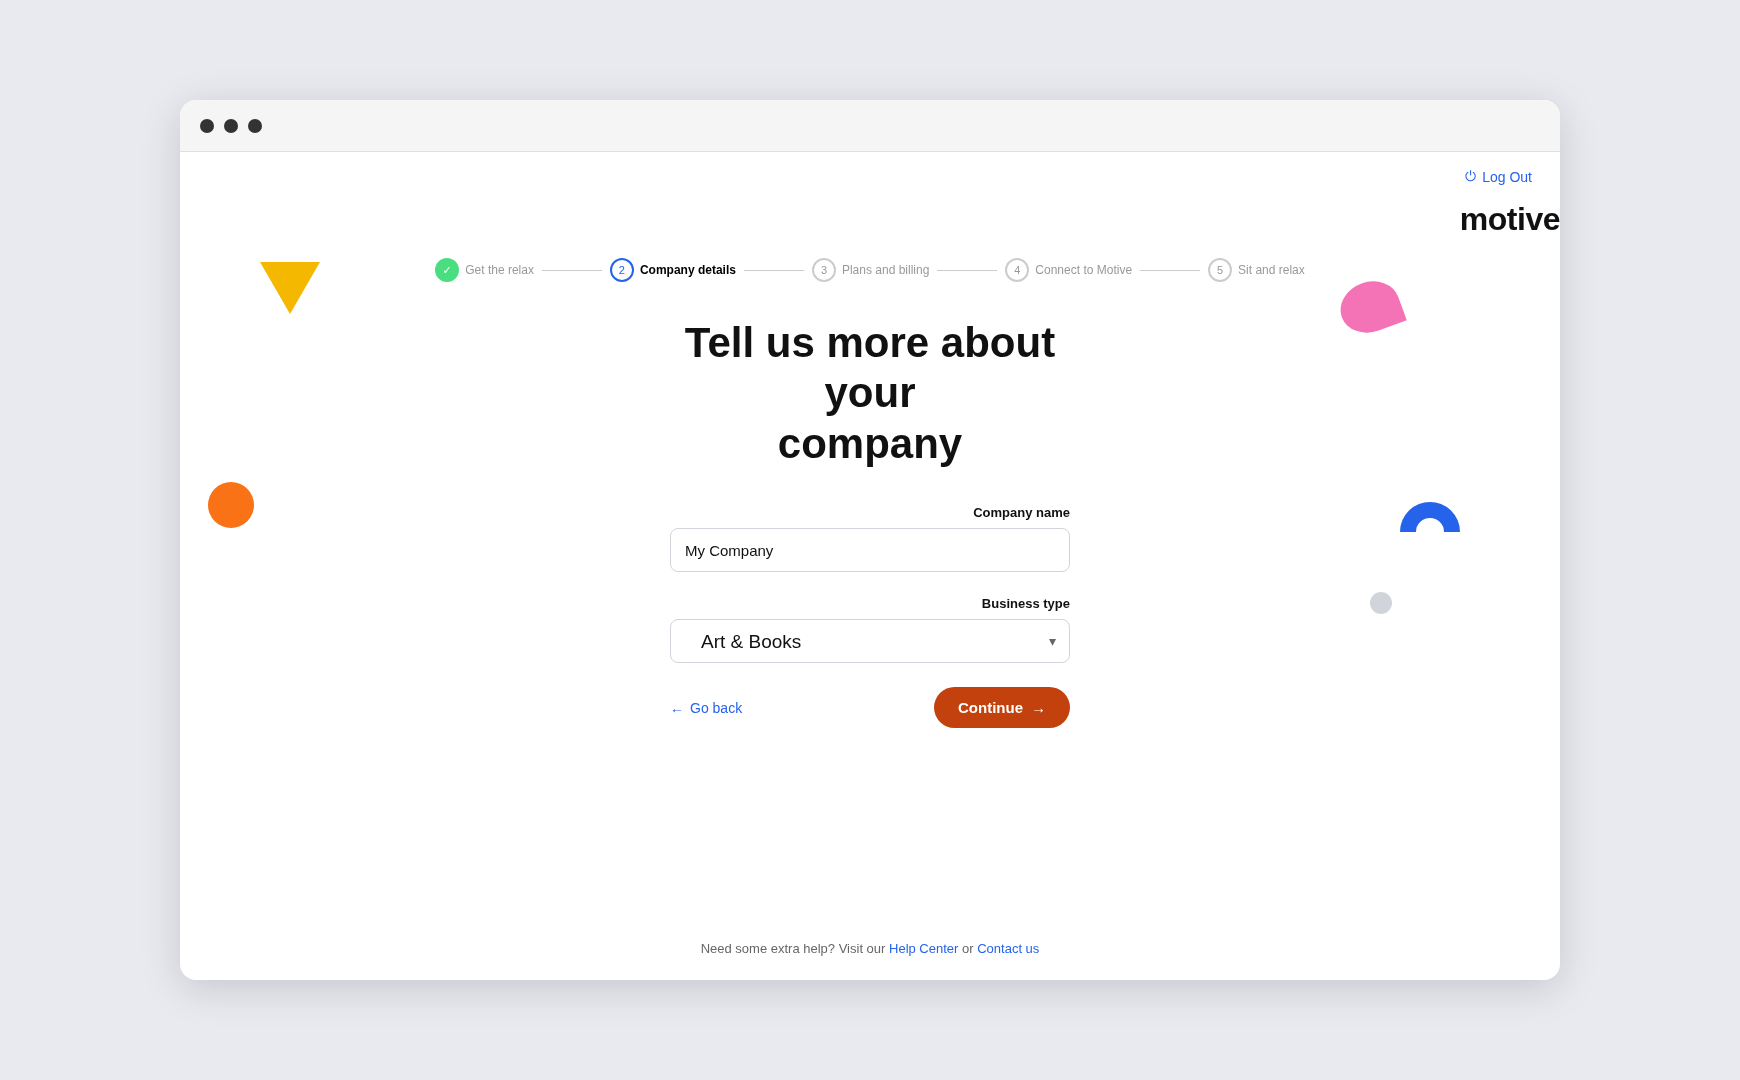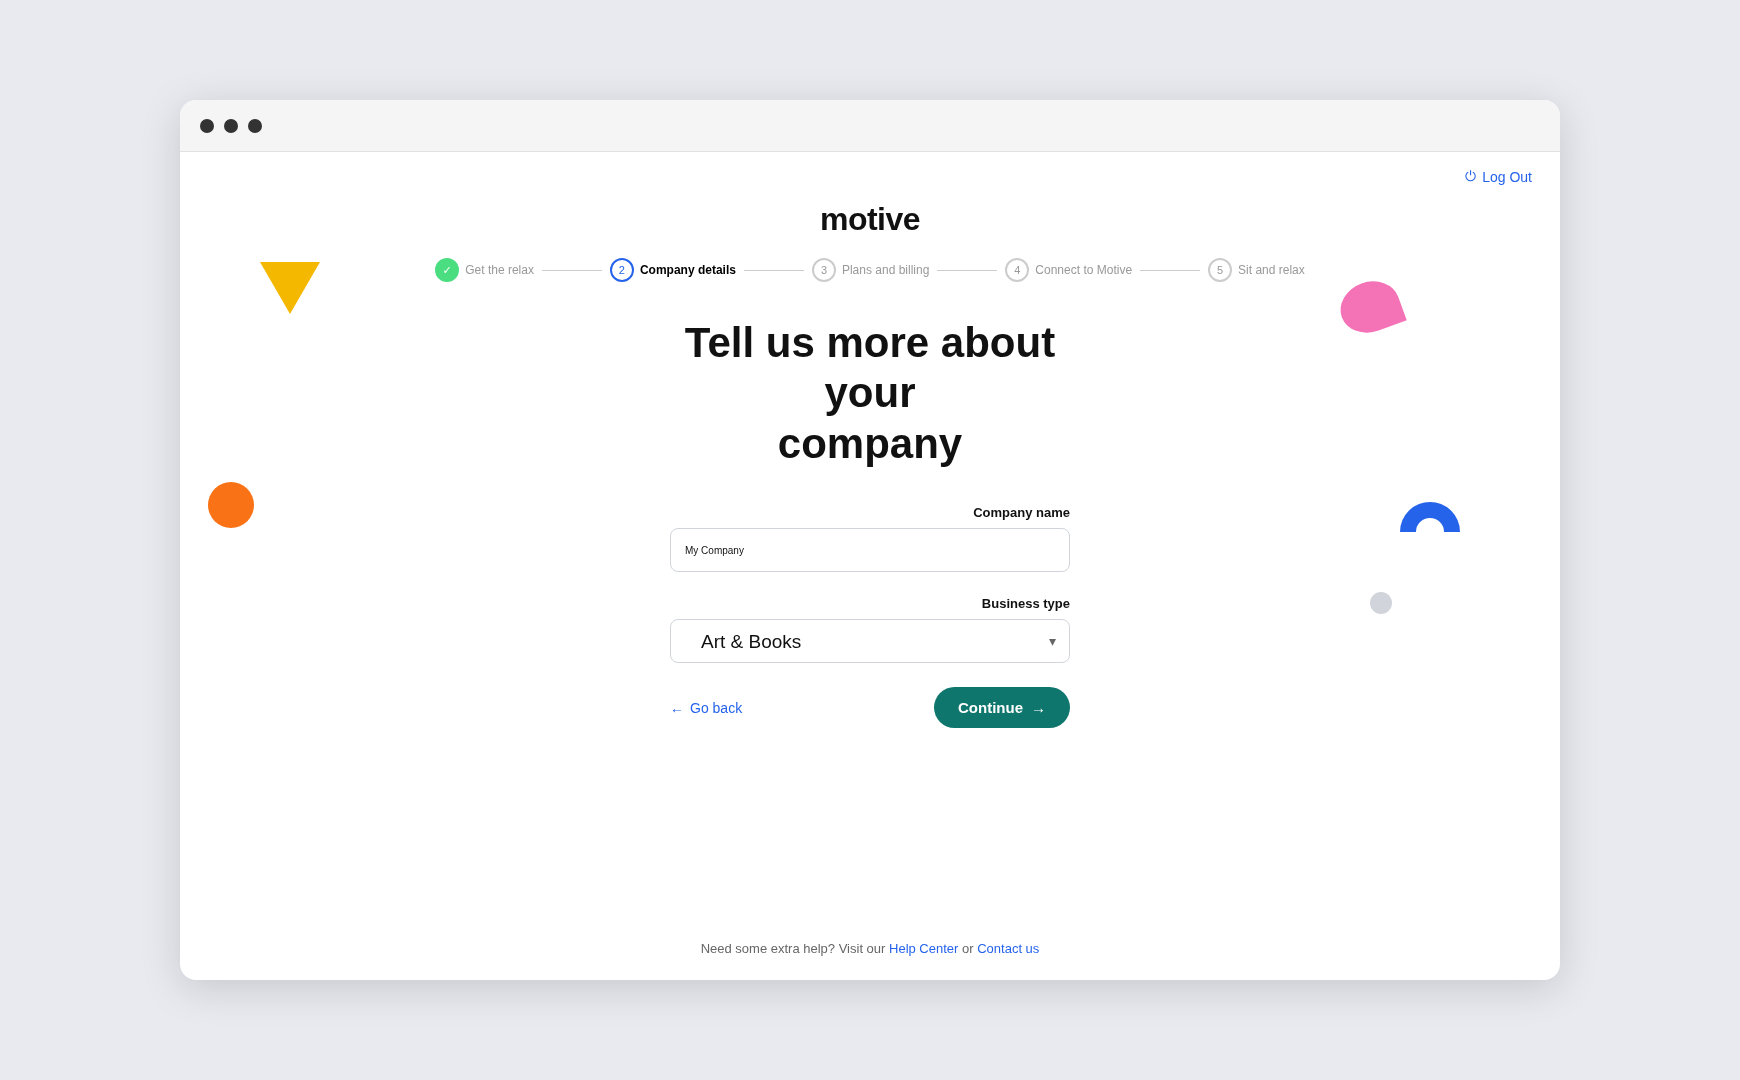--- a/index.html
+++ b/index.html
@@ -69,21 +69,21 @@
       font-size: 14px;
       font-weight: 500;
       cursor: pointer;
       background: none;
       border: none;
       text-decoration: none;
     }
 
     
     .logo-area {
-      text-align: center;
+      text-align: right;
       margin-bottom: 20px;
     }
     .logo-text {
       font-size: 32px;
       font-weight: 700;
       color: #111;
       letter-spacing: -0.5px;
     }
 
     
@@ -165,21 +165,21 @@
       color: #111;
       margin-bottom: 8px;
       text-align: right;
     }
     .text-input {
       width: 100%;
       height: 44px;
       border: 1px solid #d1d5db;
       border-radius: 8px;
       padding: 0 14px;
-      font-size: 10px;
+      font-size: 15px;
       color: #111;
       outline: none;
       background: #fff;
     }
     .select-wrapper {
       position: relative;
       width: 100%;
     }
     .select-input {
       width: 100%;
@@ -220,21 +220,21 @@
       font-weight: 500;
       cursor: pointer;
       background: none;
       border: none;
       text-decoration: none;
     }
     .continue-btn {
       display: flex;
       align-items: center;
       gap: 8px;
-      background: #0f766e;
+      background: #c2410c;
       color: #fff;
       border: none;
       border-radius: 50px;
       padding: 12px 24px;
       font-size: 15px;
       font-weight: 600;
       cursor: pointer;
     }
 
     

